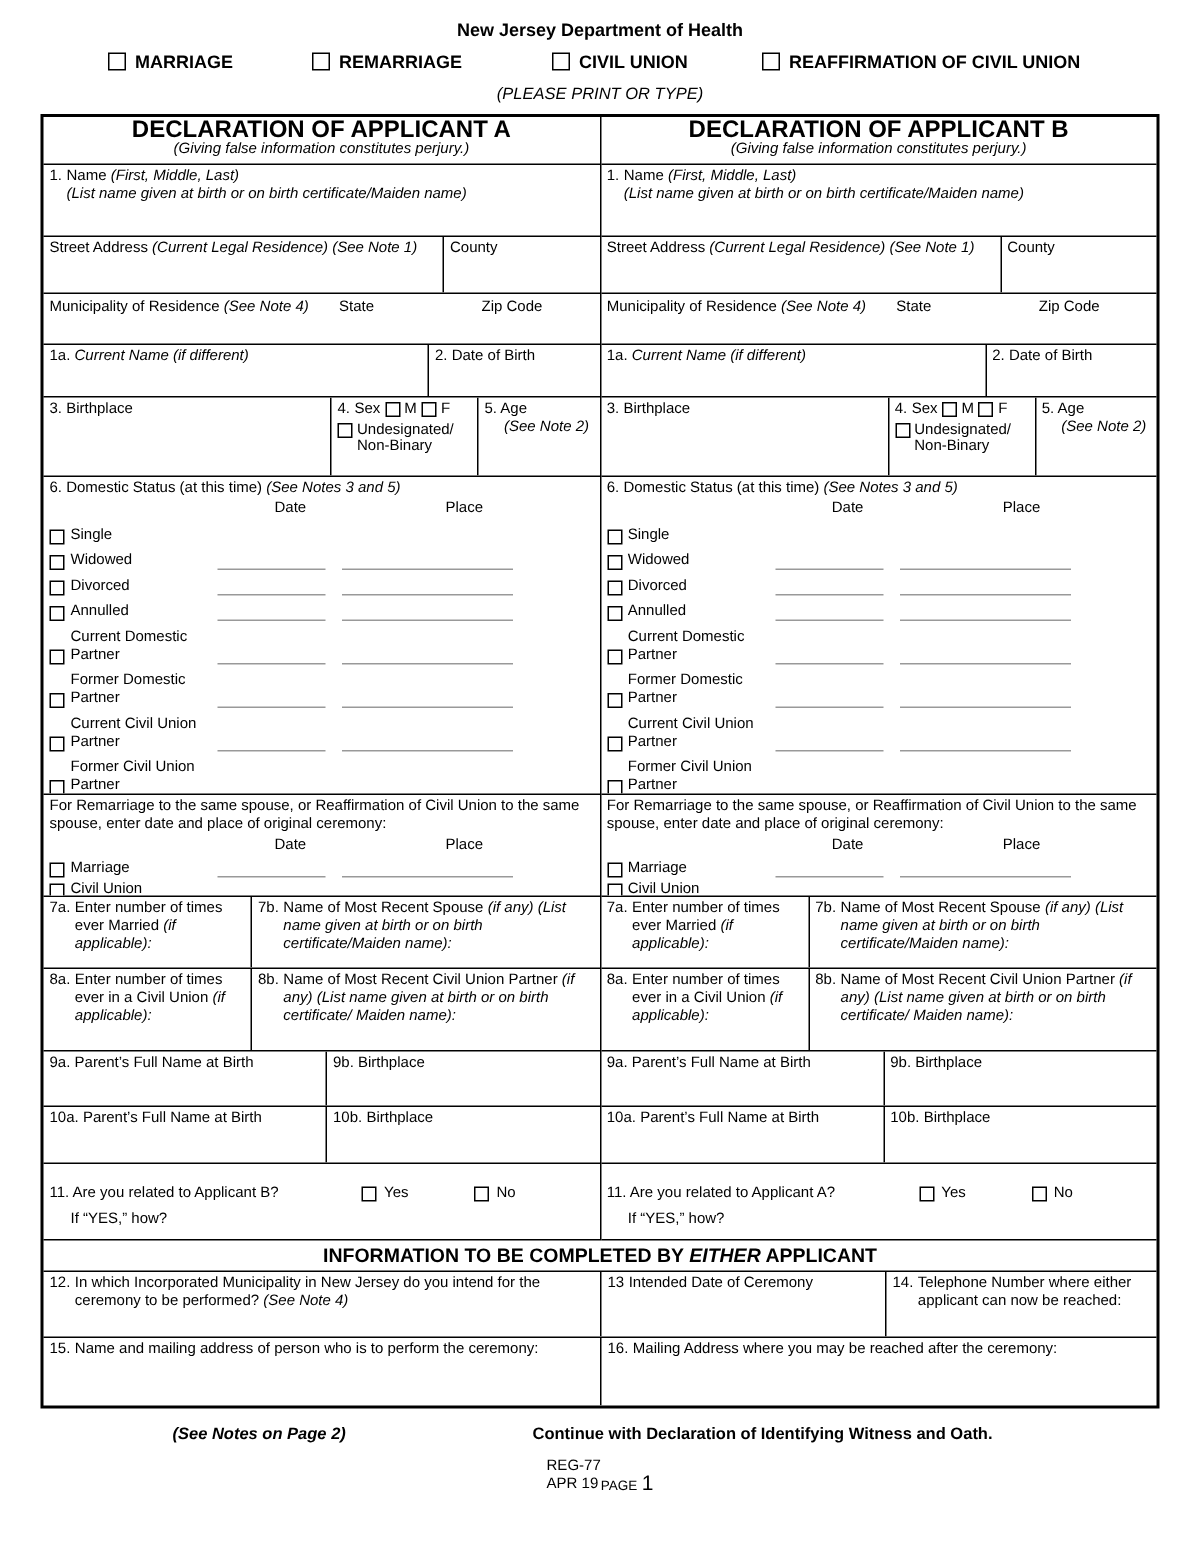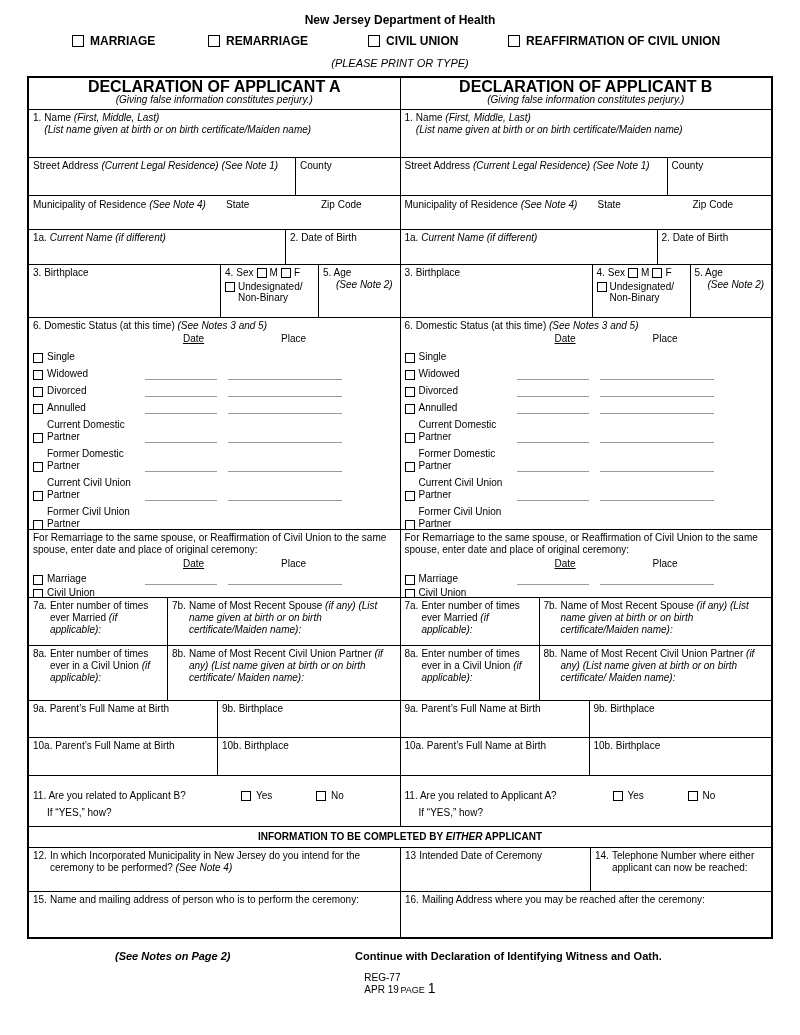--- a/index.html
+++ b/index.html
@@ -70,39 +70,39 @@
   
   .sexline { display: flex; align-items: center; gap: 3px; white-space: nowrap; }
   .undes   { display: flex; align-items: flex-start; gap: 3px; margin-top: 2px; }
   .undes .checkbox { margin-top: 1px; }
   .undes-text { line-height: 11px; }
   .age-note { display: block; margin-left: 13px; }
 
   
   .q6-title { margin-bottom: 1px; }
   .dp-head  { position: relative; height: 13px; }
-  .dh { position: absolute; left: 150px; text-decoration: underline; }
-  .ph { position: absolute; left: 248px; }
+  .dh { position: absolute; left: 150px; }
+  .ph { position: absolute; left: 264px; }
   .ds-item { display: flex; align-items: flex-end; margin-top: 5px; }
   .ds-item .checkbox { margin-top: 1px; margin-right: 4px; }
   .ds-label { width: 88px; flex: none; line-height: 12px; }
   .wline { height: 10px; border-bottom: 1px solid #999; flex: none; }
   .wline.date  { width: 72px;  margin-left: 10px; }
   .wline.place { width: 114px; margin-left: 11px; }
   .rem-note { margin-bottom: 2px; }
   .r-rem .ds-item { margin-top: 2px; }
 
   
   .r11-line { position: relative; height: 14px; }
   .ckl { position: absolute; top: 0; display: inline-flex; align-items: center; gap: 5px; }
   .yw { left: 208px; } .nw { left: 283px; }
   .r11-how { margin-left: 14px; margin-top: 3px; }
 
   
-  .r-either-head { height: 21px; text-align: center; font-weight: bold; font-size: 10px; padding-top: 4px; }
+  .r-either-head { height: 21px; text-align: center; font-weight: bold; font-size: 13px; padding-top: 4px; }
   .r-121314 { height: 44px; }
   .r-1516   { height: 45px; border-bottom: none; }
   .c-12 { width: 371px; flex: none; }
   .c-13 { width: 190px; flex: none; }
   .c-14 { flex: 1; }
   .c-15 { width: 371px; flex: none; }
   .c-16 { flex: 1; }
 
   
   .footline { position: relative; height: 14px; margin-top: 11px; font-size: 11px; font-weight: bold; }

